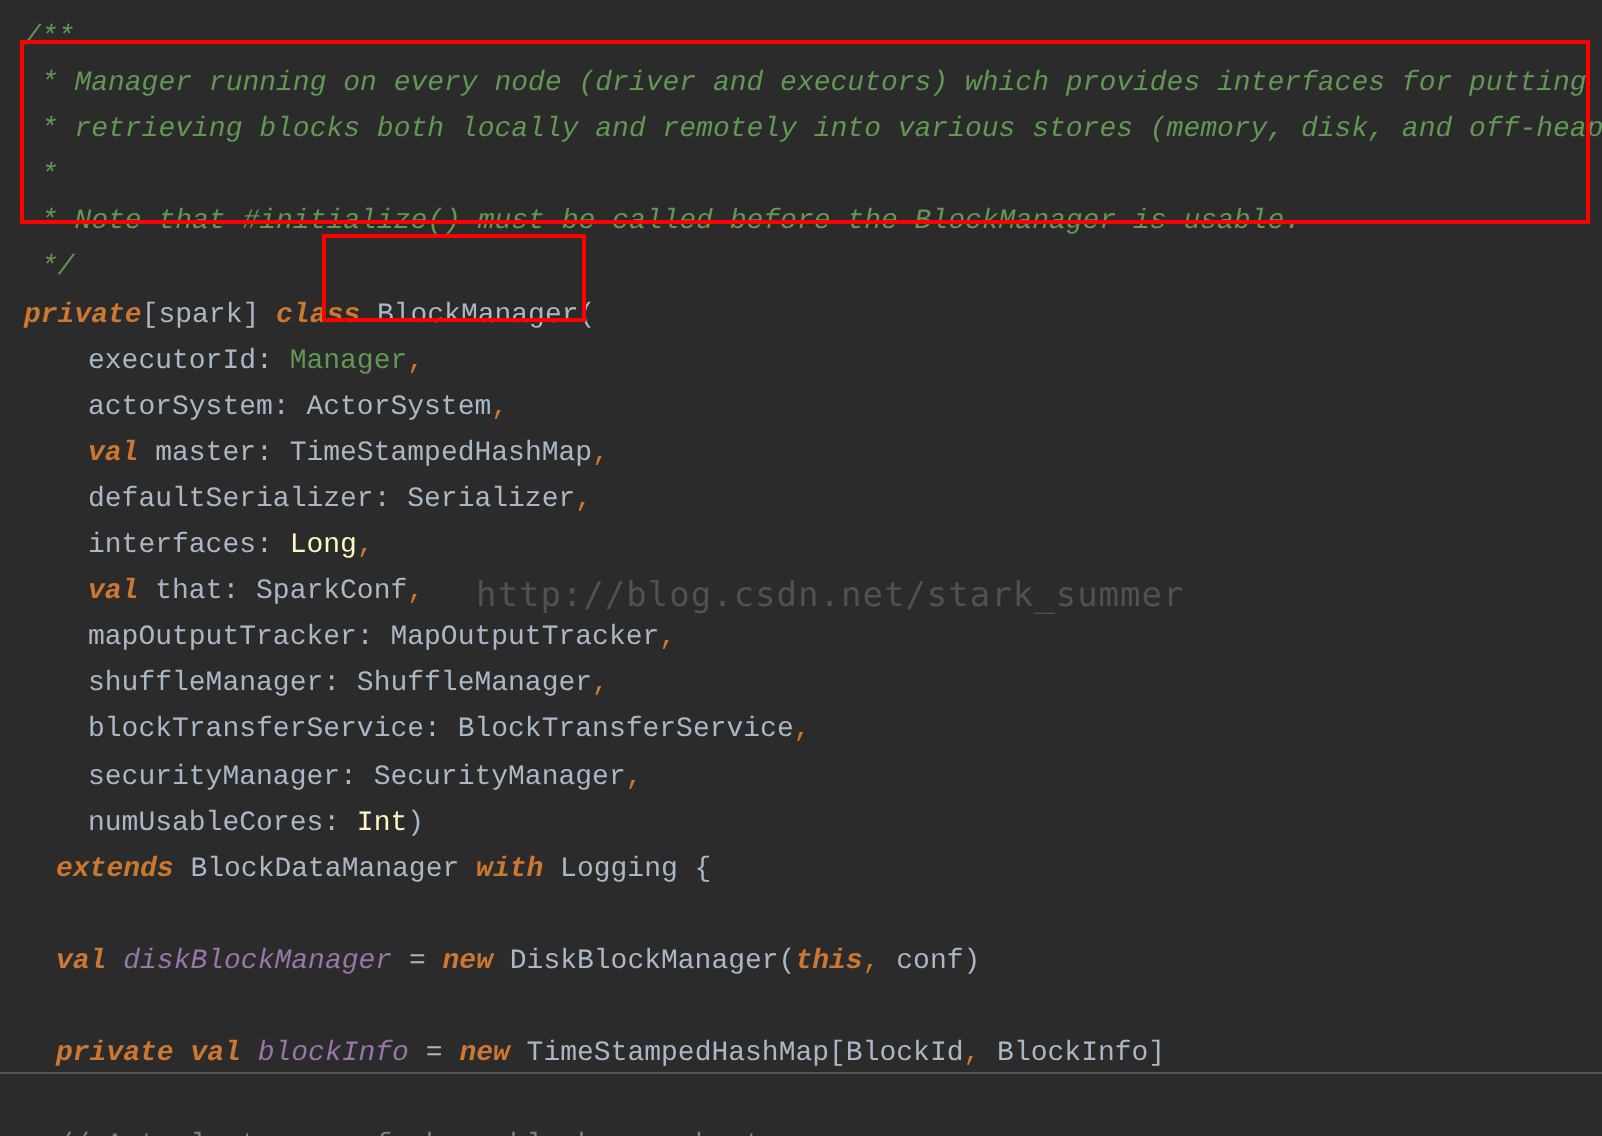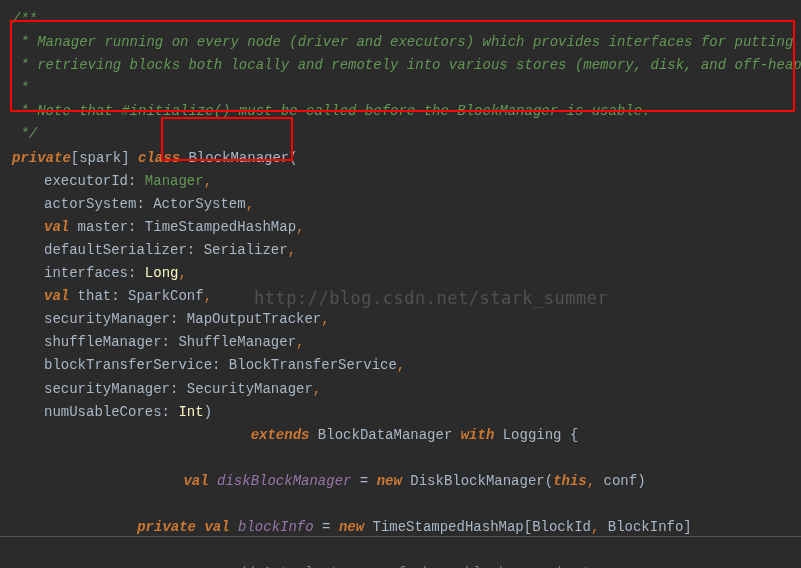--- a/index.html
+++ b/index.html
@@ -65,36 +65,36 @@
       border: 2px solid #ff0000;
       top: 117px;
       left: 161px;
       width: 132px;
       height: 44px;
       pointer-events: none;
     }
     .watermark {
       position: absolute;
       top: 284px;
-      left: 254px;
+      left: 238px;
       color: rgba(120, 120, 120, 0.5);
       font-size: 17px;
       font-family: 'Consolas', 'Monaco', monospace;
       pointer-events: none;
       letter-spacing: 0.5px;
     }
     .gutter-line {
       position: absolute;
       top: 536px;
       left: 0;
       width: 801px;
       height: 1px;
       background: #555555;
     }
-    .indent1 { padding-left: 24px; text-align: center; }
+    .indent1 { padding-left: 24px; }
     .indent2 { padding-left: 40px; }
   </style>
 </head>
 <body>
 
 <div class="red-box-1"></div>
 <div class="red-box-2"></div>
 
 <div class="code-line comment-doc">/**</div>
 <div class="code-line comment-doc"> * Manager running on every node (driver and executors) which provides interfaces for putting and</div>
@@ -110,21 +110,21 @@
 <div class="code-line indent2"><span class="normal">actorSystem: ActorSystem</span><span class="punct">,</span></div>
 
 <div class="code-line indent2"><span class="keyword-bold">val</span><span class="normal"> master: TimeStampedHashMap</span><span class="punct">,</span></div>
 
 <div class="code-line indent2"><span class="normal">defaultSerializer: Serializer</span><span class="punct">,</span></div>
 
 <div class="code-line indent2"><span class="normal">interfaces: </span><span class="type-builtin">Long</span><span class="punct">,</span></div>
 
 <div class="code-line indent2"><span class="keyword-bold">val</span><span class="normal"> that: SparkConf</span><span class="punct">,</span></div>
 
-<div class="code-line indent2"><span class="normal">securityManager: MapOutputTracker</span><span class="punct">,</span></div>
+<div class="code-line indent2"><span class="normal">mapOutputTracker: MapOutputTracker</span><span class="punct">,</span></div>
 
 <div class="code-line indent2"><span class="normal">shuffleManager: ShuffleManager</span><span class="punct">,</span></div>
 
 <div class="code-line indent2"><span class="normal">blockTransferService: BlockTransferService</span><span class="punct">,</span></div>
 
 <div class="code-line indent2"><span class="normal">securityManager: SecurityManager</span><span class="punct">,</span></div>
 
 <div class="code-line indent2"><span class="normal">numUsableCores: </span><span class="type-builtin">Int</span><span class="normal">)</span></div>
 
 <div class="code-line indent1"><span class="keyword-bold">extends</span><span class="normal"> BlockDataManager </span><span class="keyword-bold">with</span><span class="normal"> Logging {</span></div>

